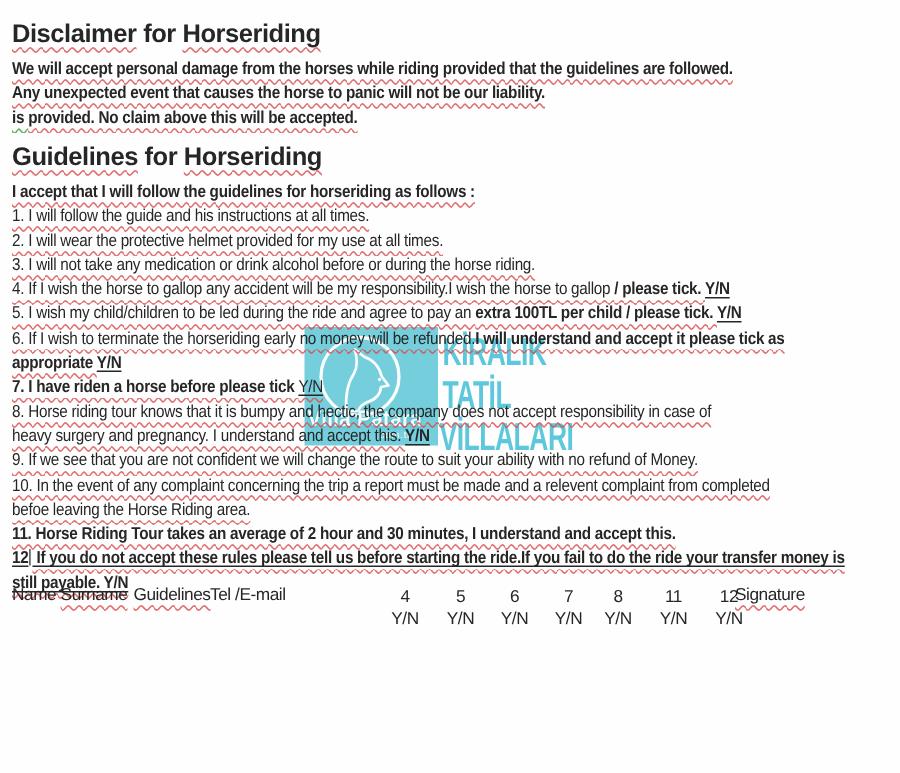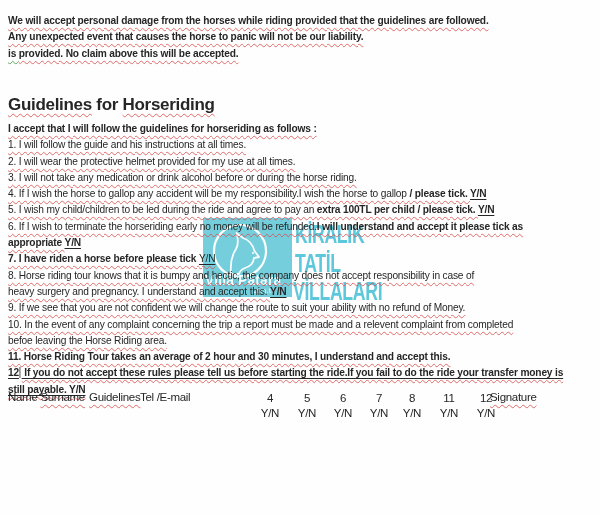--- a/index.html
+++ b/index.html
@@ -68,20 +68,23 @@
   </div>
   <div class="wm-brand">Villa Patara</div>
   <div class="wm-domain">com.tr</div>
   <div class="wm-big wm-l1">KİRALIK</div>
   <div class="wm-big wm-l2">TATİL</div>
   <div class="wm-big wm-l3">VİLLALARI</div>
 </div>
 
 <div id="content">
   <div id="disclaimer">
+    <div class="hblock">
+        <div class="line"><span class="b"><span class="sq">Disclaimer</span></span><span class="b"> for </span><span class="b"><span class="sq">Horseriding</span></span></div>
+      </div>
     <div class="body-lines">
         <div class="line"><span class="b"><span class="sq">We will accept personal damage from the horses while riding provided that the guidelines are followed.</span></span></div>
         <div class="line"><span class="b"><span class="sq">Any unexpected event that causes the horse to panic will not be our liability.</span></span></div>
         <div class="line"><span class="b"><span class="sqg">is </span></span><span class="b"><span class="sq">provided. No claim above this will be accepted.</span></span></div>
       </div>
   </div>
 
   <div id="guidelines">
     <div class="hblock">
         <div class="line"><span class="b"><span class="sq">Guidelines</span></span><span class="b"> for </span><span class="b"><span class="sq">Horseriding</span></span></div>

